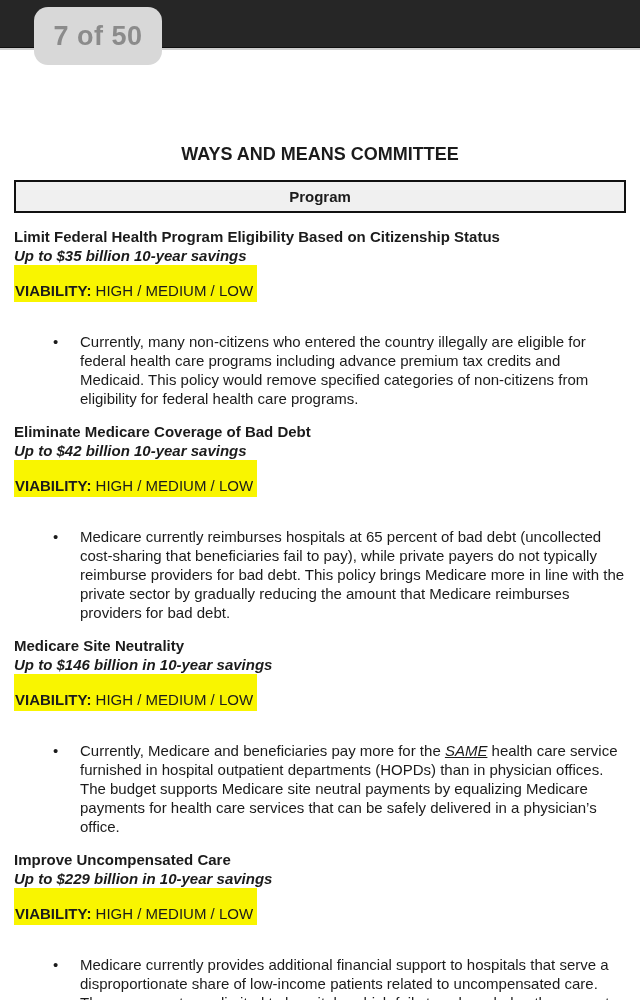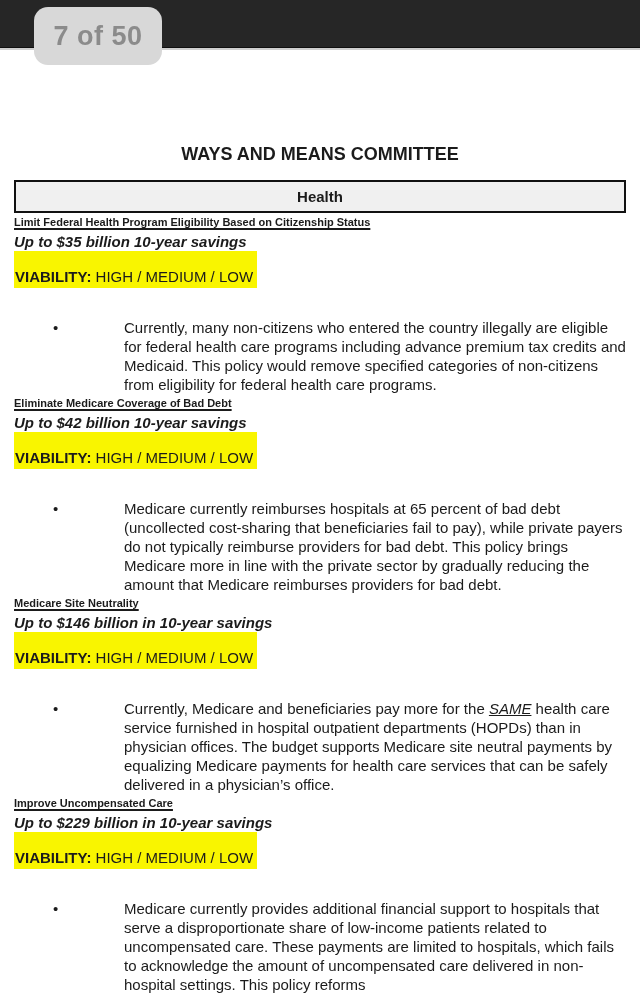--- a/index.html
+++ b/index.html
@@ -59,24 +59,24 @@
     border:2px solid #111;
     background:var(--box-bg);
     height:33px;
     display:flex; align-items:center; justify-content:center;
   }
   .section-box span{
     font-size:15px;
     font-weight:bold;
   }
   .item-heading{
-    font-size:11px;
+    margin-top:14px;
+    font-size:15px;
     font-weight:bold;
     line-height:19px;
-    text-decoration:underline;
     text-decoration-thickness:2px;
     text-underline-offset:2px;
   }
   .item-savings{
     font-size:15px;
     font-weight:bold;
     font-style:italic;
     line-height:19px;
   }
   .item-viability{
@@ -86,21 +86,20 @@
   .hl{
     background:var(--highlight);
     display:inline-block;
     padding:16px 4px 1px 1px;
   }
   .hl b{font-weight:bold;}
   .bullet-row{
     margin-top:30px;
     display:flex;
     padding-left:39px;
-    gap:44px;
   }
   .bullet-dot{
     width:27px;
     flex:0 0 27px;
     font-size:15px;
     line-height:19px;
   }
   .bullet-dot::before{content:"\2022";}
   .bullet-row p{
     width:548px;
@@ -121,21 +120,21 @@
     <span>7 of 50</span>
   </div>
 </div>
 <div class="bar-shadow"></div>
 
 <div class="page">
 
   <h1 class="doc-title">WAYS AND MEANS COMMITTEE</h1>
 
   <div class="section-box">
-    <span>Health</span>
+    <span>Program</span>
   </div>
 
   <section>
     <div class="item-heading">Limit Federal Health Program Eligibility Based on Citizenship Status</div>
     <div class="item-savings">Up to $35 billion 10-year savings</div>
     <div class="item-viability">
       <span class="hl"><b>VIABILITY:</b> <span>HIGH / MEDIUM / LOW</span></span>
     </div>
     <div class="bullet-row">
       <span class="bullet-dot"></span>

